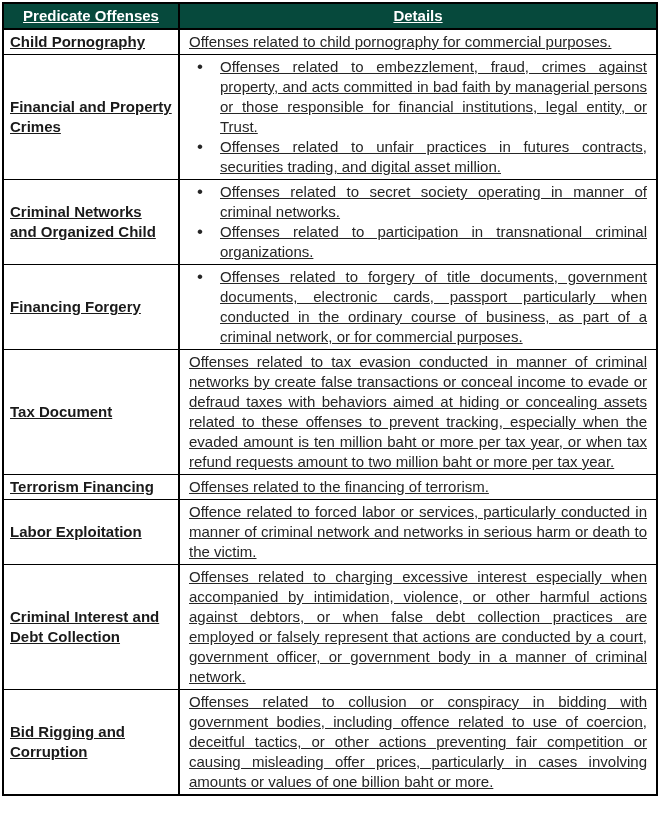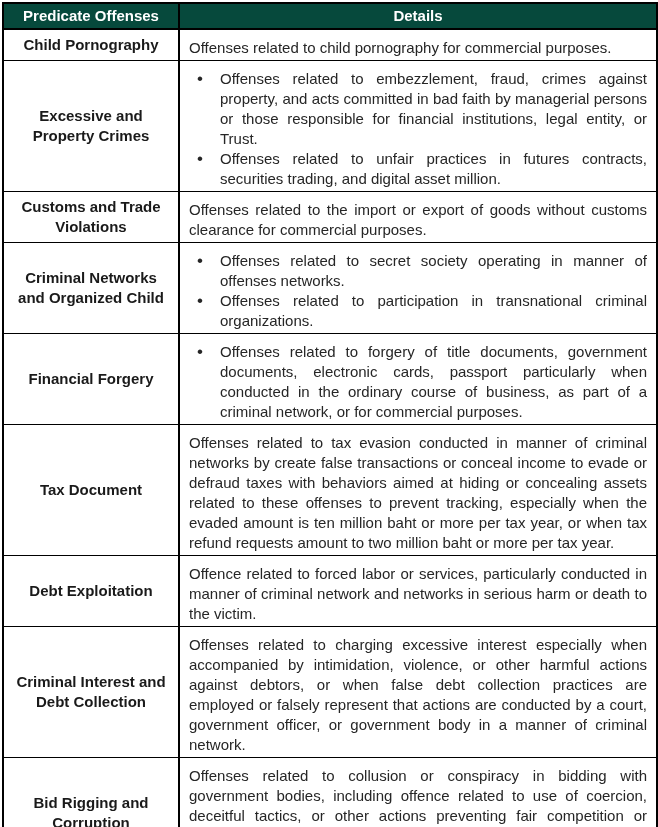--- a/index.html
+++ b/index.html
@@ -25,42 +25,42 @@
     table-layout: fixed;
     width: 654px;
     border: 2px solid var(--border-color);
   }
   col.c1 { width: 176px; }
   col.c2 { width: 478px; }
   th, td {
     border: 1px solid var(--border-color);
     font-size: 15px;
     line-height: 20px;
+    text-decoration: underline;
   }
   th {
     background: var(--header-bg);
     color: var(--header-text);
     font-weight: bold;
     text-align: center;
     padding: 2px 4px;
     border-bottom: 2px solid var(--border-color);
   }
   th:first-child, td.offense {
     border-right: 2px solid var(--border-color);
   }
   td.offense {
     font-weight: bold;
-    text-align: center;
     vertical-align: middle;
     padding: 2px 6px;
     color: #1a1a1a;
   }
   td.details {
     vertical-align: middle;
-    padding: 8px 9px 2px 9px;
+    padding: 2px 9px 2px 9px;
     margin-left: 16px;
   }
   .detail-text {
     text-align: justify;
   }
   ul.bullets {
     margin: 0;
     padding: 0;
     list-style: none;
   }
@@ -93,59 +93,59 @@
       </tr>
     </thead>
     <tbody>
         <tr>
           <td class="offense">Child Pornography</td>
           <td class="details">
             <div class="detail-text">Offenses related to child pornography for commercial purposes.</div>
           </td>
         </tr>
         <tr>
-          <td class="offense">Excessive and Property Crimes</td>
+          <td class="offense">Financial and Property Crimes</td>
           <td class="details">
             <ul class="bullets">
               <li>Offenses related to embezzlement, fraud, crimes against property, and acts committed in bad faith by managerial persons or those responsible for financial institutions, legal entity, or Trust.</li>
               <li>Offenses related to unfair practices in futures contracts, securities trading, and digital asset million.</li>
             </ul>
           </td>
         </tr>
         <tr>
-          <td class="offense">Customs and Trade Violations</td>
-          <td class="details">
-            <div class="detail-text">Offenses related to the import or export of goods without customs clearance for commercial purposes.</div>
-          </td>
-        </tr>
-        <tr>
           <td class="offense">Criminal Networks and Organized Child</td>
           <td class="details">
             <ul class="bullets">
-              <li>Offenses related to secret society operating in manner of offenses networks.</li>
+              <li>Offenses related to secret society operating in manner of criminal networks.</li>
               <li>Offenses related to participation in transnational criminal organizations.</li>
             </ul>
           </td>
         </tr>
         <tr>
-          <td class="offense">Financial Forgery</td>
+          <td class="offense">Financing Forgery</td>
           <td class="details">
             <ul class="bullets">
               <li>Offenses related to forgery of title documents, government documents, electronic cards, passport particularly when conducted in the ordinary course of business, as part of a criminal network, or for commercial purposes.</li>
             </ul>
           </td>
         </tr>
         <tr>
           <td class="offense">Tax Document</td>
           <td class="details">
             <div class="detail-text">Offenses related to tax evasion conducted in manner of criminal networks by create false transactions or conceal income to evade or defraud taxes with behaviors aimed at hiding or concealing assets related to these offenses to prevent tracking, especially when the evaded amount is ten million baht or more per tax year, or when tax refund requests amount to two million baht or more per tax year.</div>
           </td>
         </tr>
         <tr>
-          <td class="offense">Debt Exploitation</td>
+          <td class="offense">Terrorism Financing</td>
+          <td class="details">
+            <div class="detail-text">Offenses related to the financing of terrorism.</div>
+          </td>
+        </tr>
+        <tr>
+          <td class="offense">Labor Exploitation</td>
           <td class="details">
             <div class="detail-text">Offence related to forced labor or services, particularly conducted in manner of criminal network and networks in serious harm or death to the victim.</div>
           </td>
         </tr>
         <tr>
           <td class="offense">Criminal Interest and Debt Collection</td>
           <td class="details">
             <div class="detail-text">Offenses related to charging excessive interest especially when accompanied by intimidation, violence, or other harmful actions against debtors, or when false debt collection practices are employed or falsely represent that actions are conducted by a court, government officer, or government body in a manner of criminal network.</div>
           </td>
         </tr>

